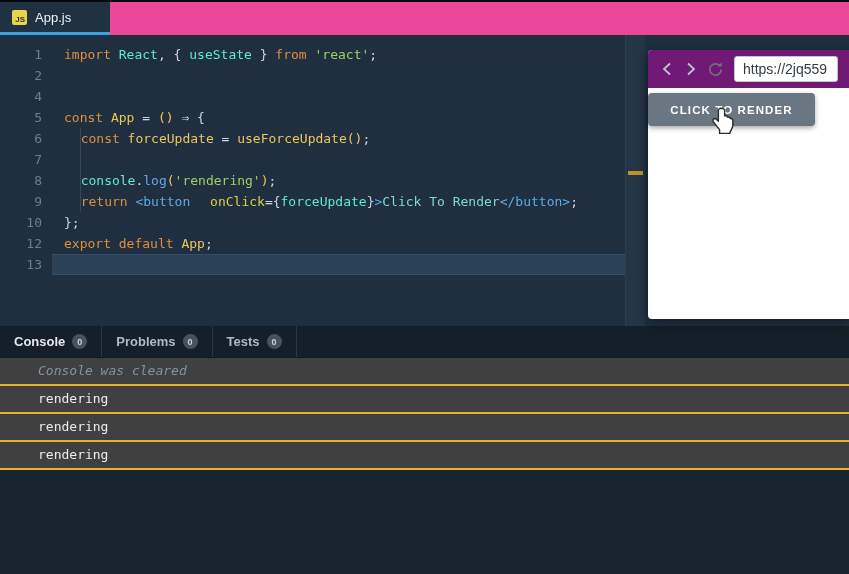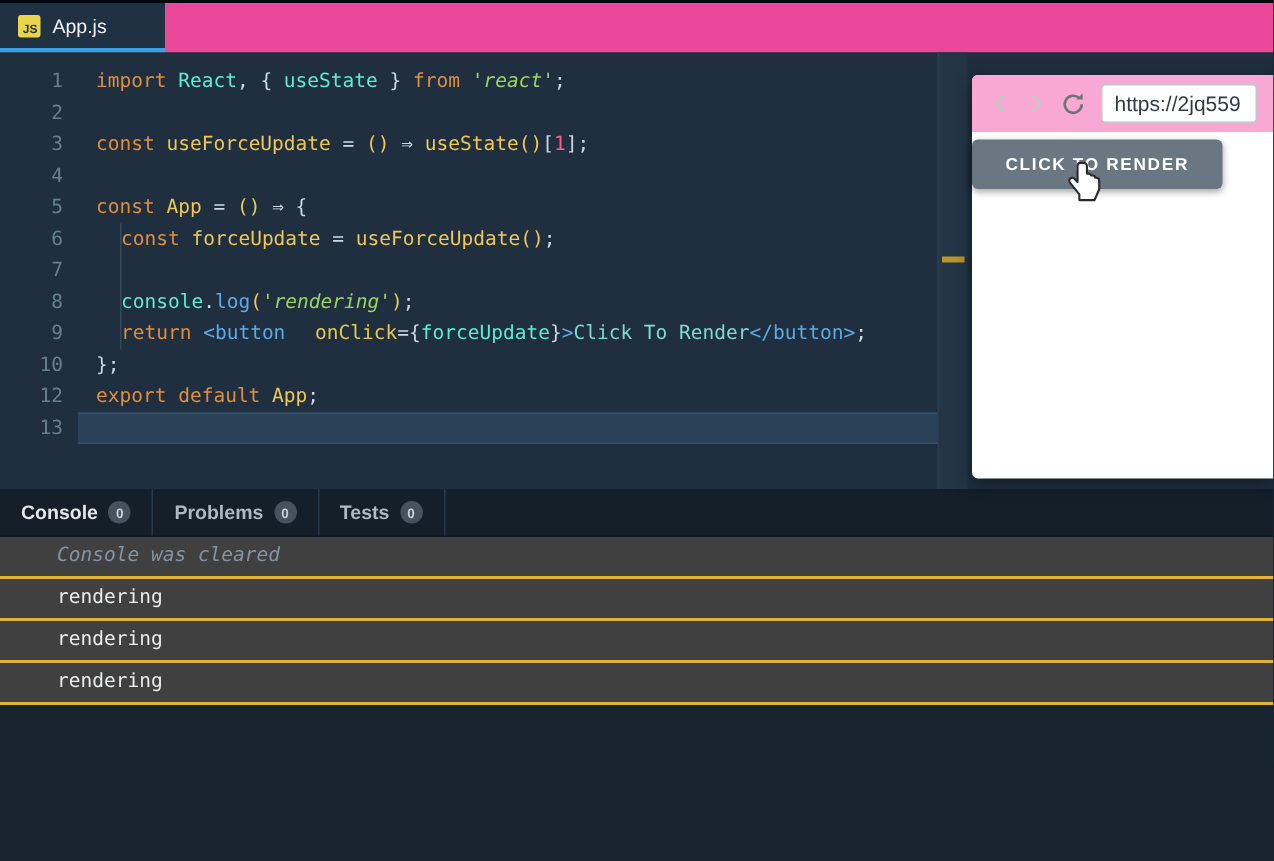--- a/index.html
+++ b/index.html
@@ -22,40 +22,40 @@
   .editor { position: absolute; left: 0; top: 35px; width: 849px; height: 291px; background: #1f2f40;
             padding-top: 9px; overflow: hidden; }
   .line { position: relative; height: 21px; font-family: "DejaVu Sans Mono", monospace; font-size: 13px;
           line-height: 21px; white-space: pre; }
   .line .hl { position: absolute; left: 52px; top: 0; width: 585px; height: 21px; background: #2a4157;
               border-top: 1px solid #33506a; border-bottom: 1px solid #33506a; }
   .ln { position: relative; display: inline-block; width: 42px; text-align: right; color: #66808f; z-index: 2; }
   .code { position: relative; z-index: 2; padding-left: 22px; }
   .t-kw  { color: #e08e3c; }
   .t-fn  { color: #eec757; }
-  .t-st  { color: #9ad45f; font-style: italic; }
+  .t-st  { color: #9ad45f; }
   .t-pu  { color: #ced7e2; }
   .t-pl  { color: #5eead4; }
   .t-nu  { color: #f56580; }
   .t-tag { color: #5caae4; }
   .t-attr{ color: #e3c94f; margin-left: 12px; }
   .t-jsx { color: #7cd9d3; }
   .t-me  { color: #63a9e6; }
   .t-guide { display: inline-block; width: 0; height: 21px; border-left: 1px solid #35495c;
              vertical-align: top; }
 
   
   .ruler { position: absolute; left: 625px; top: 35px; width: 20px; height: 291px; background: #243546;
            border-left: 1px solid #2c3f52; }
   .ruler-mark { position: absolute; left: 2px; top: 136px; width: 15px; height: 4px; background: #b9962c; }
 
   
   .preview { position: absolute; left: 648px; top: 50px; width: 201px; height: 269px; background: #ffffff;
              border-radius: 4px 0 0 4px; box-shadow: 0 3px 12px rgba(0,0,0,.45); z-index: 5; }
-  .browser-bar { display: flex; align-items: center; height: 38px; background: #f9a8d4;
+  .browser-bar { display: flex; align-items: center; height: 38px; background: #701a75;
                  border-radius: 4px 0 0 0; padding: 0 11px 0 10px; gap: 6px; }
   .nav-btn { width: 18px; height: 20px; display: flex; align-items: center; justify-content: center;
              cursor: pointer; flex: none; }
   .url-input { flex: 1; min-width: 0; height: 26px; margin-left: 4px; border: 1px solid #c2c6ca;
                border-radius: 3px; background: #fff; font-family: "Liberation Sans", sans-serif;
                font-size: 14px; color: #333a40; padding: 0 8px; outline: none; }
   .render-btn { display: block; margin-top: 5px; width: 167px; height: 33px; background: #6a7681;
                 border: none; border-radius: 4px; color: #ffffff; font-family: "Liberation Sans", sans-serif;
                 font-size: 11.5px; font-weight: bold; letter-spacing: 1.1px;
                 box-shadow: 0 2px 5px rgba(0,0,0,.35); cursor: pointer; }
@@ -85,21 +85,20 @@
     <div class="tab">
       <span class="js-badge">JS</span>
       <span class="tab-label">App.js</span>
     </div>
   </div>
 
   <div class="editor">
     <div id="code-lines">
         <div class="line"><span class="ln">1</span><span class="code"><span class="t-kw">import</span><span class="t-pl"> React</span><span class="t-pu">, {</span><span class="t-pl"> useState</span><span class="t-pu"> }</span><span class="t-kw"> from</span><span class="t-st"> 'react'</span><span class="t-pu">;</span></span></div>
         <div class="line"><span class="ln">2</span><span class="code"></span></div>
-        <div class="line"><span class="ln">3</span><span class="code"><span class="t-kw">const</span><span class="t-fn"> useForceUpdate</span><span class="t-pu"> = </span><span class="t-fn">()</span><span class="t-pu"> ⇒ </span><span class="t-fn">useState()</span><span class="t-pu">[</span><span class="t-nu">1</span><span class="t-pu">];</span></span></div>
         <div class="line"><span class="ln">4</span><span class="code"></span></div>
         <div class="line"><span class="ln">5</span><span class="code"><span class="t-kw">const</span><span class="t-fn"> App</span><span class="t-pu"> = </span><span class="t-fn">()</span><span class="t-pu"> ⇒ {</span></span></div>
         <div class="line"><span class="ln">6</span><span class="code"><span class="t-pl">  </span><span class="t-guide"></span><span class="t-kw">const</span><span class="t-fn"> forceUpdate</span><span class="t-pu"> = </span><span class="t-fn">useForceUpdate()</span><span class="t-pu">;</span></span></div>
         <div class="line"><span class="ln">7</span><span class="code"><span class="t-pl">  </span><span class="t-guide"></span></span></div>
         <div class="line"><span class="ln">8</span><span class="code"><span class="t-pl">  </span><span class="t-guide"></span><span class="t-pl">console</span><span class="t-pu">.</span><span class="t-me">log</span><span class="t-fn">(</span><span class="t-st">'rendering'</span><span class="t-fn">)</span><span class="t-pu">;</span></span></div>
         <div class="line"><span class="ln">9</span><span class="code"><span class="t-pl">  </span><span class="t-guide"></span><span class="t-kw">return </span><span class="t-tag">&lt;button</span><span class="t-attr"> onClick</span><span class="t-pu">={</span><span class="t-pl">forceUpdate</span><span class="t-pu">}</span><span class="t-tag">&gt;</span><span class="t-jsx">Click To Render</span><span class="t-tag">&lt;/button&gt;</span><span class="t-pu">;</span></span></div>
         <div class="line"><span class="ln">10</span><span class="code"><span class="t-pu">};</span></span></div>
         <div class="line"><span class="ln">12</span><span class="code"><span class="t-kw">export default</span><span class="t-fn"> App</span><span class="t-pu">;</span></span></div>
         <div class="line"><span class="hl"></span><span class="ln">13</span><span class="code"></span></div>
       </div>

